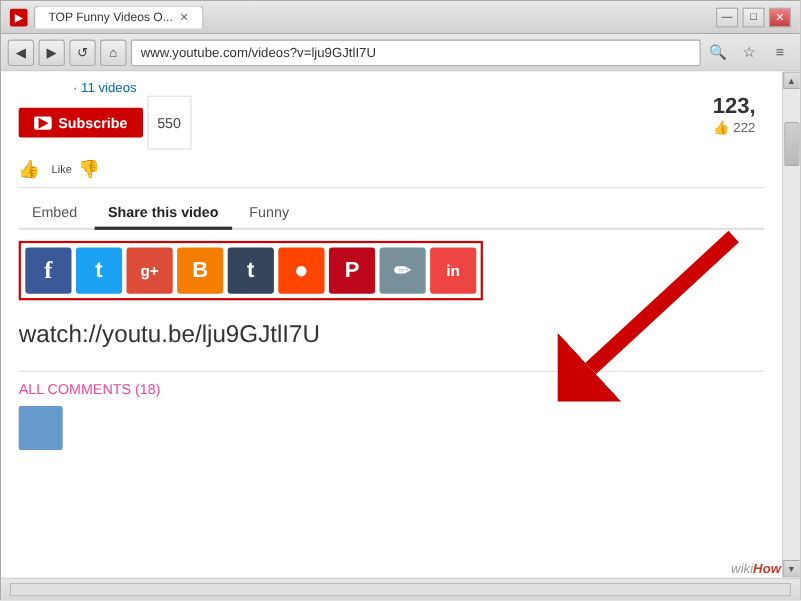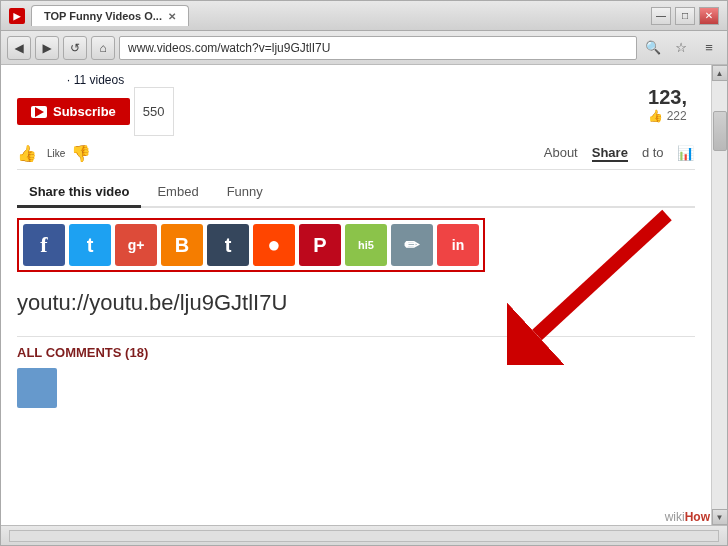--- a/index.html
+++ b/index.html
@@ -52,21 +52,20 @@
       padding: 4px 12px;
       font-size: 11px;
       color: #333;
       display: flex;
       align-items: center;
       gap: 6px;
       max-width: 200px;
       white-space: nowrap;
       overflow: hidden;
       text-overflow: ellipsis;
-      font-weight: bold;
     }
     .tab-close {
       font-size: 10px;
       color: #666;
       cursor: pointer;
     }
     .window-controls {
       margin-left: auto;
       display: flex;
       gap: 4px;
@@ -199,21 +198,21 @@
 
     
     .top-section {
       display: flex;
       align-items: center;
       justify-content: space-between;
       margin-bottom: 8px;
     }
     .video-count {
       font-size: 12px;
-      color: #0f172a;
+      color: #0369a1;
       text-align: center;
     }
     .subscribe-area {
       display: flex;
       align-items: center;
       gap: 4px;
     }
     .subscribe-btn {
       background: #cc0000;
       color: white;
@@ -355,22 +354,22 @@
       padding: 6px 0;
     }
 
     
     .comments-section {
       border-top: 1px solid #e0e0e0;
       padding-top: 8px;
     }
     .comments-header {
       font-size: 13px;
-      font-weight: bold;
-      color: #7f1d1d;
+      font-weight: normal;
+      color: #ec4899;
       margin-bottom: 8px;
     }
     .comment-avatar {
       width: 40px;
       height: 40px;
       background: #6699cc;
       border-radius: 2px;
       display: inline-block;
     }
 
@@ -402,20 +401,21 @@
       border: 1px solid #bbb;
     }
 
     
     .wikihow-mark {
       position: absolute;
       bottom: 22px;
       right: 18px;
       font-size: 12px;
       color: #999;
+      font-style: italic;
       text-align: right;
     }
     .wikihow-wiki { color: #999; }
     .wikihow-how { color: #c0392b; font-weight: bold; }
   </style>
 </head>
 <body>
 
 <div class="browser-window">
 
@@ -433,21 +433,21 @@
       <div class="win-btn close">✕</div>
     </div>
   </div>
 
   <div class="nav-bar">
     <div class="nav-btn">◀</div>
     <div class="nav-btn">▶</div>
     <div class="nav-btn">↺</div>
     <div class="nav-btn">⌂</div>
     <div class="address-bar">
-      <span>www.videos.com/watch?v=lju9GJtlI7U</span>
+      <span>www.youtube.com/videos?v=lju9GJtlI7U</span>
     </div>
     <div class="nav-right">
       <div class="nav-icon-btn">🔍</div>
       <div class="nav-icon-btn">☆</div>
       <div class="nav-icon-btn">≡</div>
     </div>
   </div>
 
   <div class="page-content">
     <div class="main-content">
@@ -470,54 +470,47 @@
             <div class="like-count">👍 222</div>
           </div>
         </div>
 
         <div class="action-bar">
           <div class="action-icons">
             <span class="thumb-icon">👍</span>
             <span class="action-text">Like</span>
             <span class="thumb-icon">👎</span>
           </div>
-          <div class="action-links">
-            <span class="action-link">About</span>
-            <span class="action-link active">Share</span>
-            <span class="action-link">d to</span>
-            <span class="bar-chart-icon">📊</span>
-          </div>
         </div>
 
         <div class="share-tabs">
+          <div class="share-tab">
+            <span>Embed</span>
+          </div>
           <div class="share-tab active">
             <span>Share this video</span>
-          </div>
-          <div class="share-tab">
-            <span>Embed</span>
           </div>
           <div class="share-tab">
             <span>Funny</span>
           </div>
         </div>
 
         <div class="social-icons-row">
           <div class="social-icon" style="background:#3b5998; font-size:22px; font-family: Georgia, serif;">f</div>
           <div class="social-icon" style="background:#1da1f2; font-size:20px;">t</div>
           <div class="social-icon" style="background:#dd4b39; font-size:14px; font-weight:bold;">g+</div>
           <div class="social-icon" style="background:#f57d00; font-size:20px;">B</div>
           <div class="social-icon" style="background:#35465c; font-size:20px;">t</div>
           <div class="social-icon" style="background:#ff4500; font-size:22px;">●</div>
           <div class="social-icon" style="background:#bd081c; font-size:20px;">P</div>
-          <div class="social-icon" style="background:#8bc34a; font-size:11px; font-weight:bold;">hi5</div>
           <div class="social-icon" style="background:#78909c; font-size:18px;">✏</div>
           <div class="social-icon" style="background:#ef4444; font-size:14px; font-weight:bold;">in</div>
         </div>
 
-        <div class="share-url">youtu://youtu.be/lju9GJtlI7U</div>
+        <div class="share-url">watch://youtu.be/lju9GJtlI7U</div>
 
         <div class="comments-section">
           <div class="comments-header">ALL COMMENTS (18)</div>
           <div>
             <div class="comment-avatar"></div>
           </div>
         </div>
 
       </div>
 

